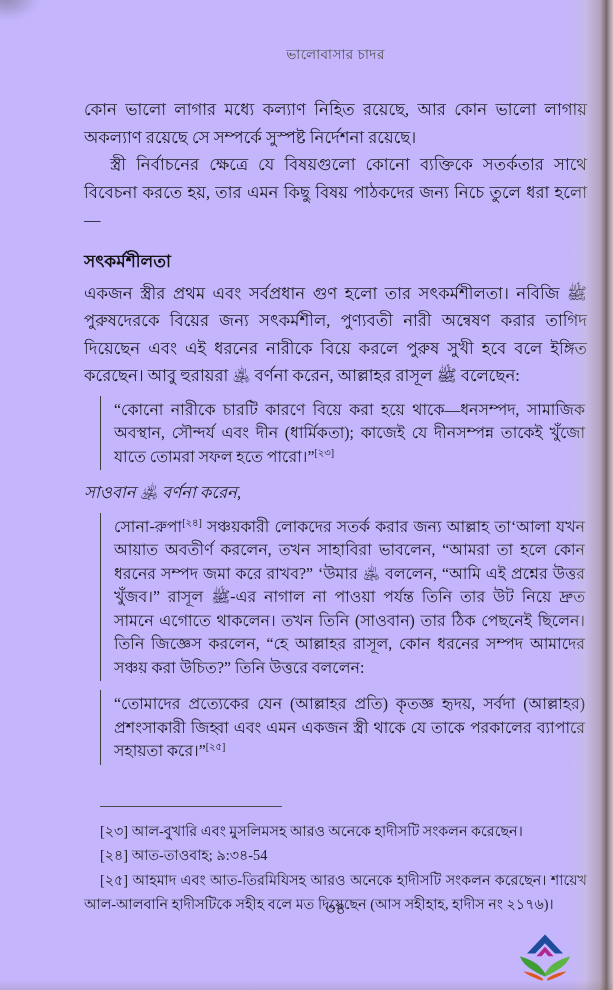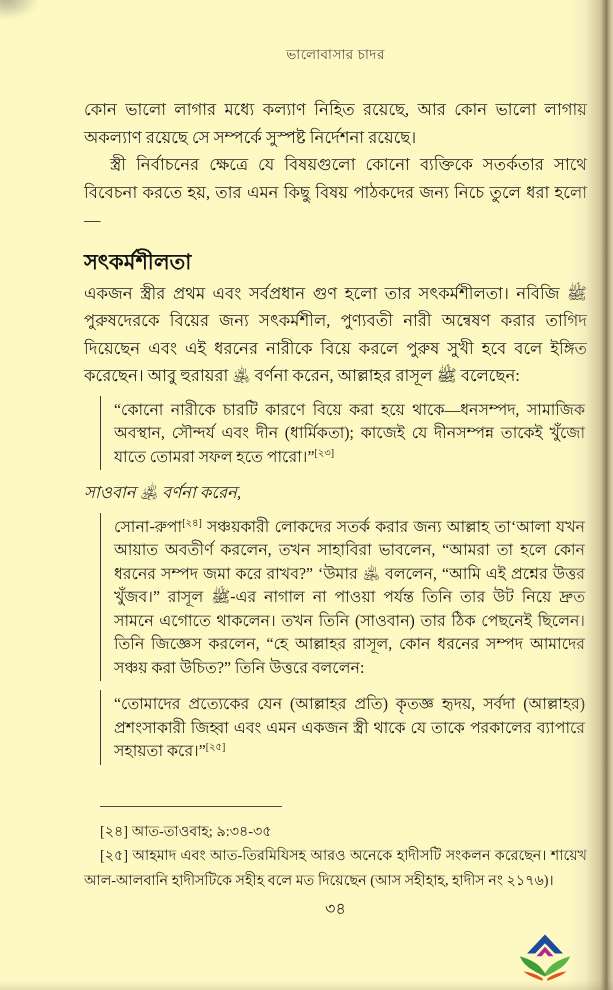--- a/index.html
+++ b/index.html
@@ -1,19 +1,19 @@
 <!DOCTYPE html>
 <html lang="bn"><head>
 <meta charset="utf-8">
 <style>
   html,body{margin:0;padding:0;background:#e9e7e0;}
   .scan{
     position:relative;
     width:613px;height:990px;
-    background:#fef9c3;
+    background:#c4b5fd;
     overflow:hidden;
     font-family:"Liberation Serif","DejaVu Serif",serif;
     color:#1c1c1f;
   }
   
   .edge-right{
     position:absolute;top:0;right:0;width:46px;height:100%;
     background:linear-gradient(90deg,
       rgba(210,200,175,0) 0%,
       rgba(210,200,175,0.25) 40%,
@@ -44,21 +44,21 @@
     position:absolute;top:96px;left:84px;width:503px;
   }
   .content p{margin:0;font-size:16.5px;line-height:27.5px;text-align:justify;}
   p.indent{text-indent:26px;}
   h1.section-heading{
     margin:27px 0 0 0;
     font-size:23px;line-height:30px;font-weight:bold;color:#121215;
   }
   h2.sub-heading{
     margin:15px 0 5px 0;
-    font-size:21px;line-height:26px;font-weight:bold;color:#121215;
+    font-size:17px;line-height:26px;font-weight:bold;color:#121215;
   }
   blockquote{
     margin:6px 0 9px 16px;
     padding:2px 2px 2px 13px;
     border-left:1px solid #3d3d40;
     font-size:15.8px;line-height:23.5px;text-align:justify;
   }
   .narrator{margin-top:3px;font-style:italic;}
   sup.ref{font-size:10px;line-height:0;vertical-align:super;letter-spacing:0;}
   .footnote-separator{
@@ -101,22 +101,23 @@
     <blockquote><span>“কোনো নারীকে চারটি কারণে বিয়ে করা হয়ে থাকে—ধনসম্পদ, সামাজিক অবস্থান, সৌন্দর্য এবং দীন (ধার্মিকতা); কাজেই যে দীনসম্পন্ন তাকেই খুঁজো যাতে তোমরা সফল হতে পারো।”</span><sup class="ref">[২৩]</sup></blockquote>
 
     <p class="narrator">সাওবান ﵁ বর্ণনা করেন,</p>
 
     <blockquote><span>সোনা-রুপা</span><sup class="ref">[২৪]</sup><span> সঞ্চয়কারী লোকদের সতর্ক করার জন্য আল্লাহ তা‘আলা যখন আয়াত অবতীর্ণ করলেন, তখন সাহাবিরা ভাবলেন, “আমরা তা হলে কোন ধরনের সম্পদ জমা করে রাখব?” ‘উমার ﵁ বললেন, “আমি এই প্রশ্নের উত্তর খুঁজব।” রাসূল ﷺ-এর নাগাল না পাওয়া পর্যন্ত তিনি তার উট নিয়ে দ্রুত সামনে এগোতে থাকলেন। তখন তিনি (সাওবান) তার ঠিক পেছনেই ছিলেন। তিনি জিজ্ঞেস করলেন, “হে আল্লাহর রাসূল, কোন ধরনের সম্পদ আমাদের সঞ্চয় করা উচিত?” তিনি উত্তরে বললেন:</span></blockquote>
 
     <blockquote><span>“তোমাদের প্রত্যেকের যেন (আল্লাহর প্রতি) কৃতজ্ঞ হৃদয়, সর্বদা (আল্লাহর) প্রশংসাকারী জিহ্বা এবং এমন একজন স্ত্রী থাকে যে তাকে পরকালের ব্যাপারে সহায়তা করে।”</span><sup class="ref">[২৫]</sup></blockquote>
 
     <div class="footnote-separator"></div>
 
+    <p class="footnote"><span>[২৩]</span><span> আল-বুখারি এবং মুসলিমসহ আরও অনেকে হাদীসটি সংকলন করেছেন।</span></p>
 
-    <p class="footnote"><span>[২৪]</span><span> আত-তাওবাহ; ৯:৩৪-৩৫</span></p>
+    <p class="footnote"><span>[২৪]</span><span> আত-তাওবাহ; ৯:৩৪-54</span></p>
 
     <p class="footnote"><span>[২৫]</span><span> আহমাদ এবং আত-তিরমিযিসহ আরও অনেকে হাদীসটি সংকলন করেছেন। শায়েখ আল-আলবানি হাদীসটিকে সহীহ বলে মত দিয়েছেন (আস সহীহাহ, হাদীস নং ২১৭৬)।</span></p>
 
   </div>
 
   <div class="page-number">৩৪</div>
 
   <div class="logo">
     <svg viewBox="0 0 60 56" xmlns="http://www.w3.org/2000/svg" aria-hidden="true">
 

